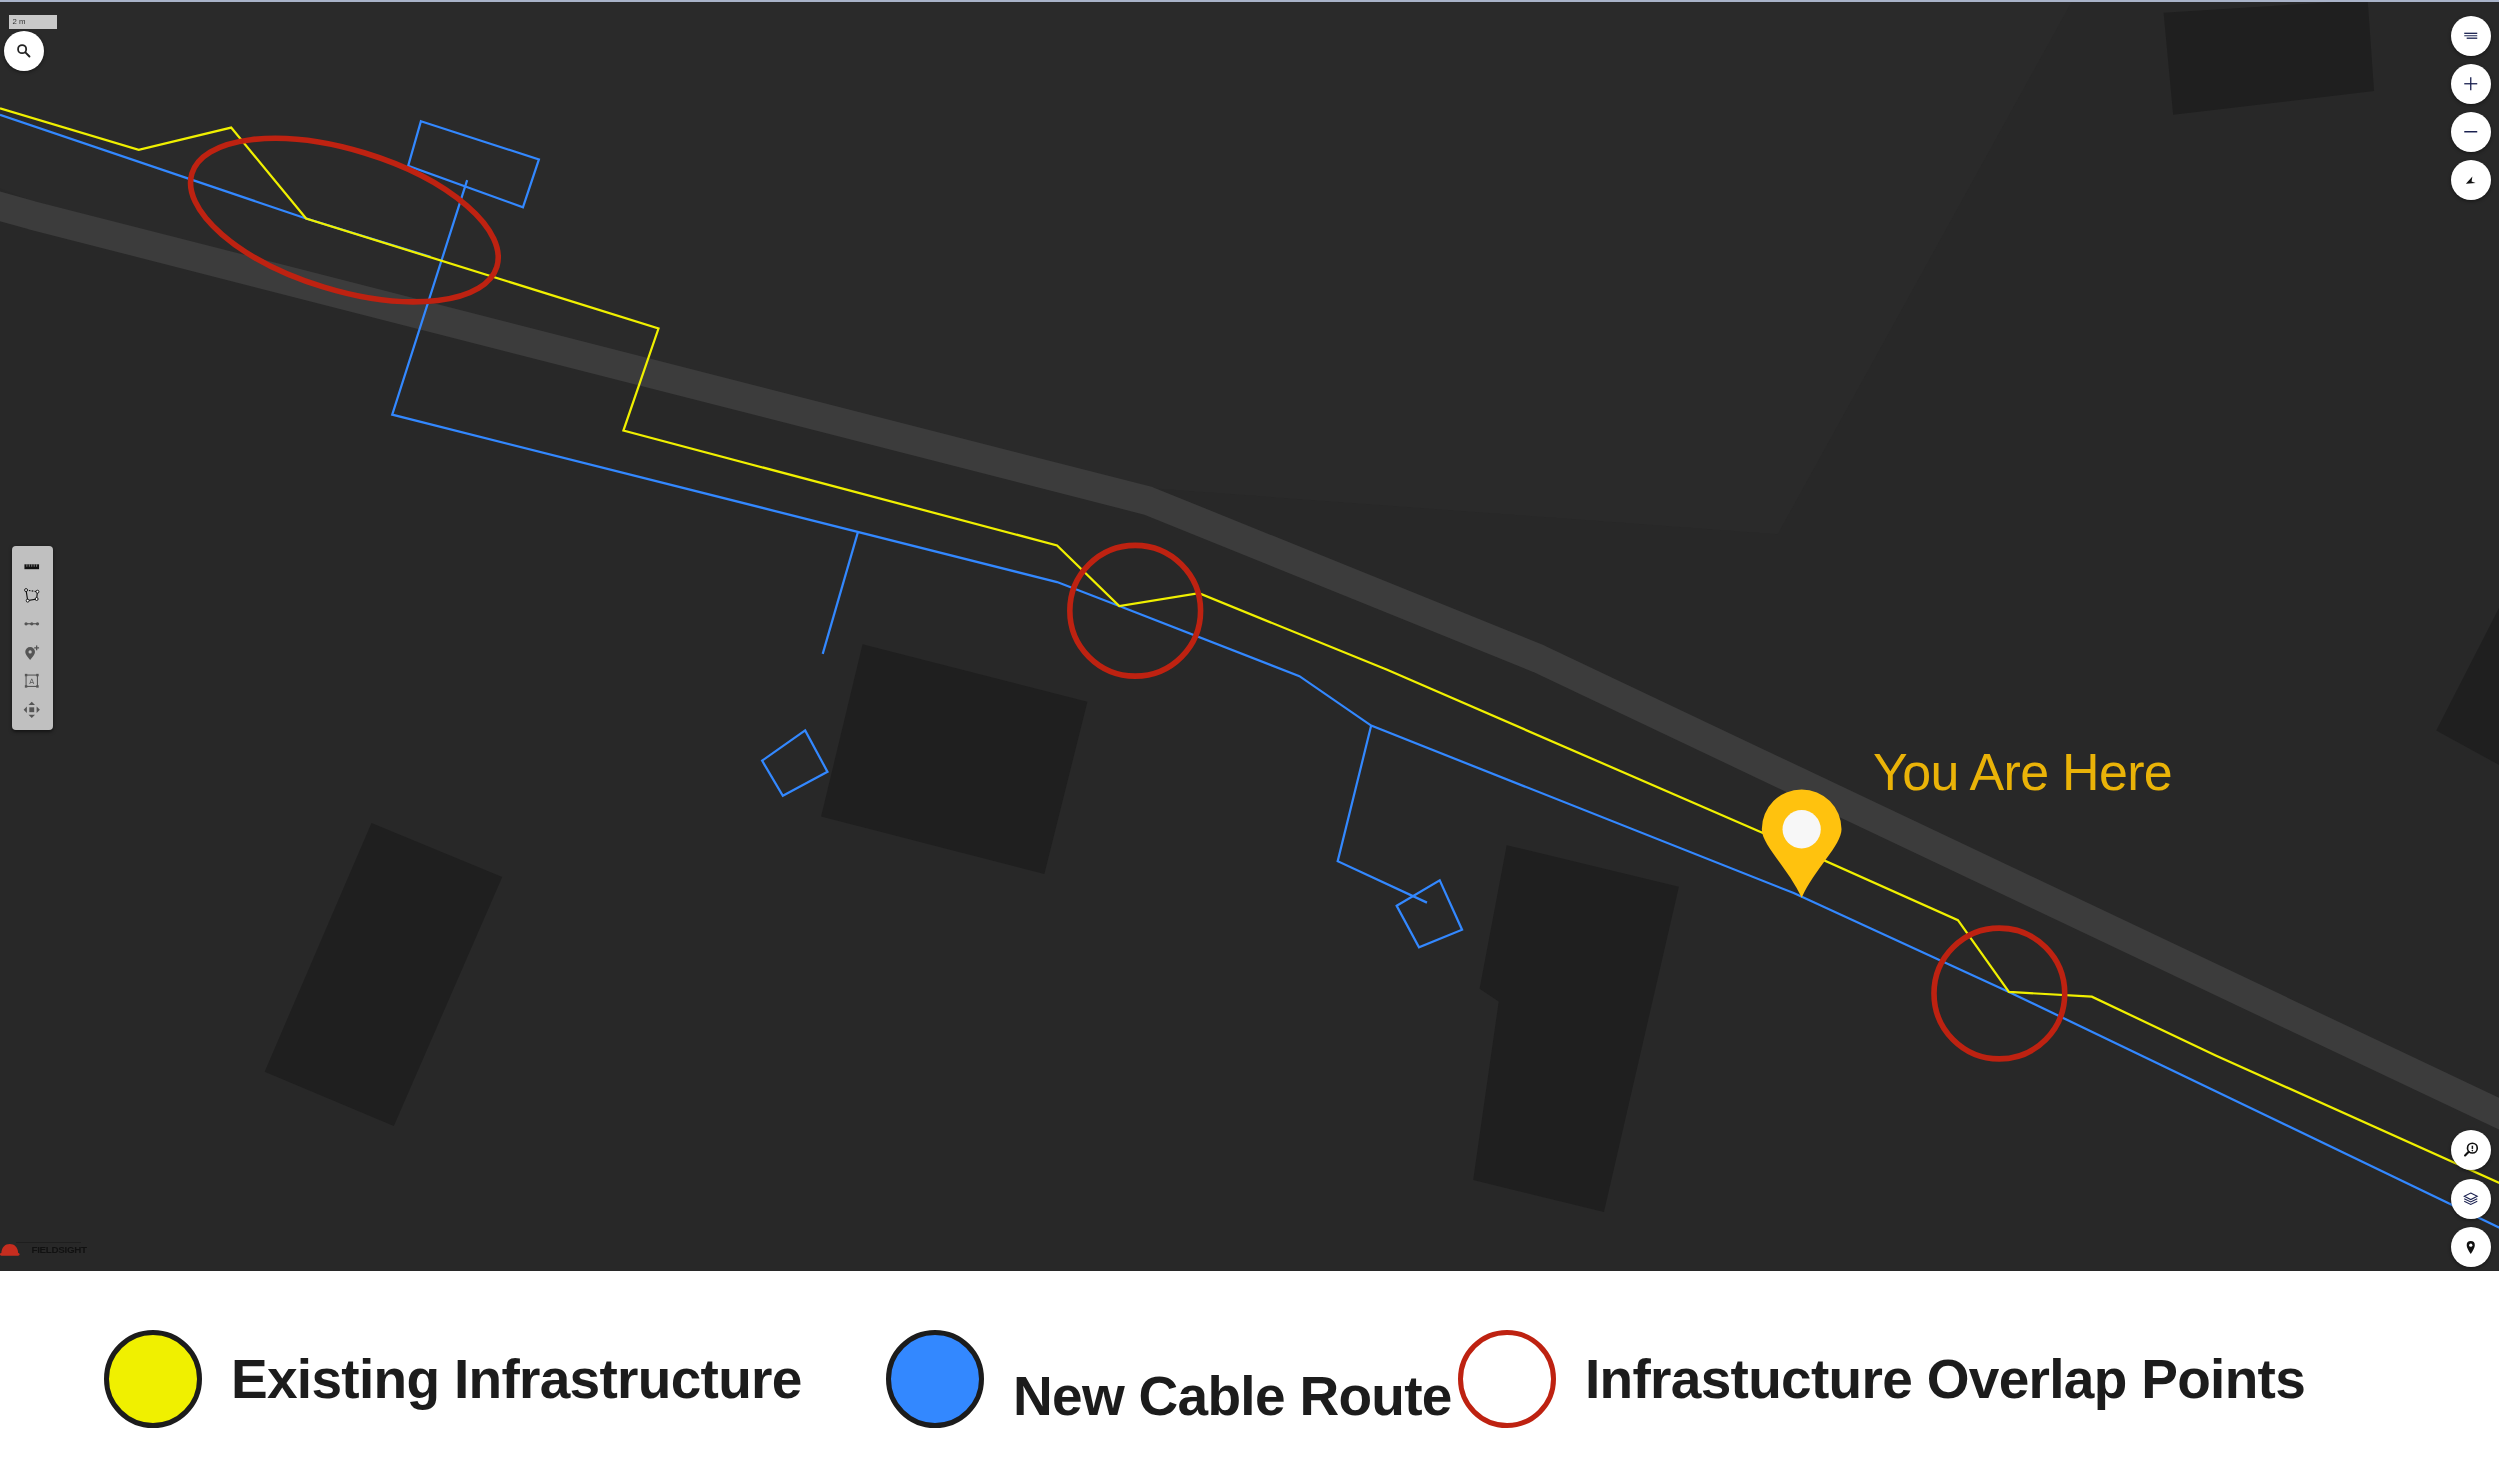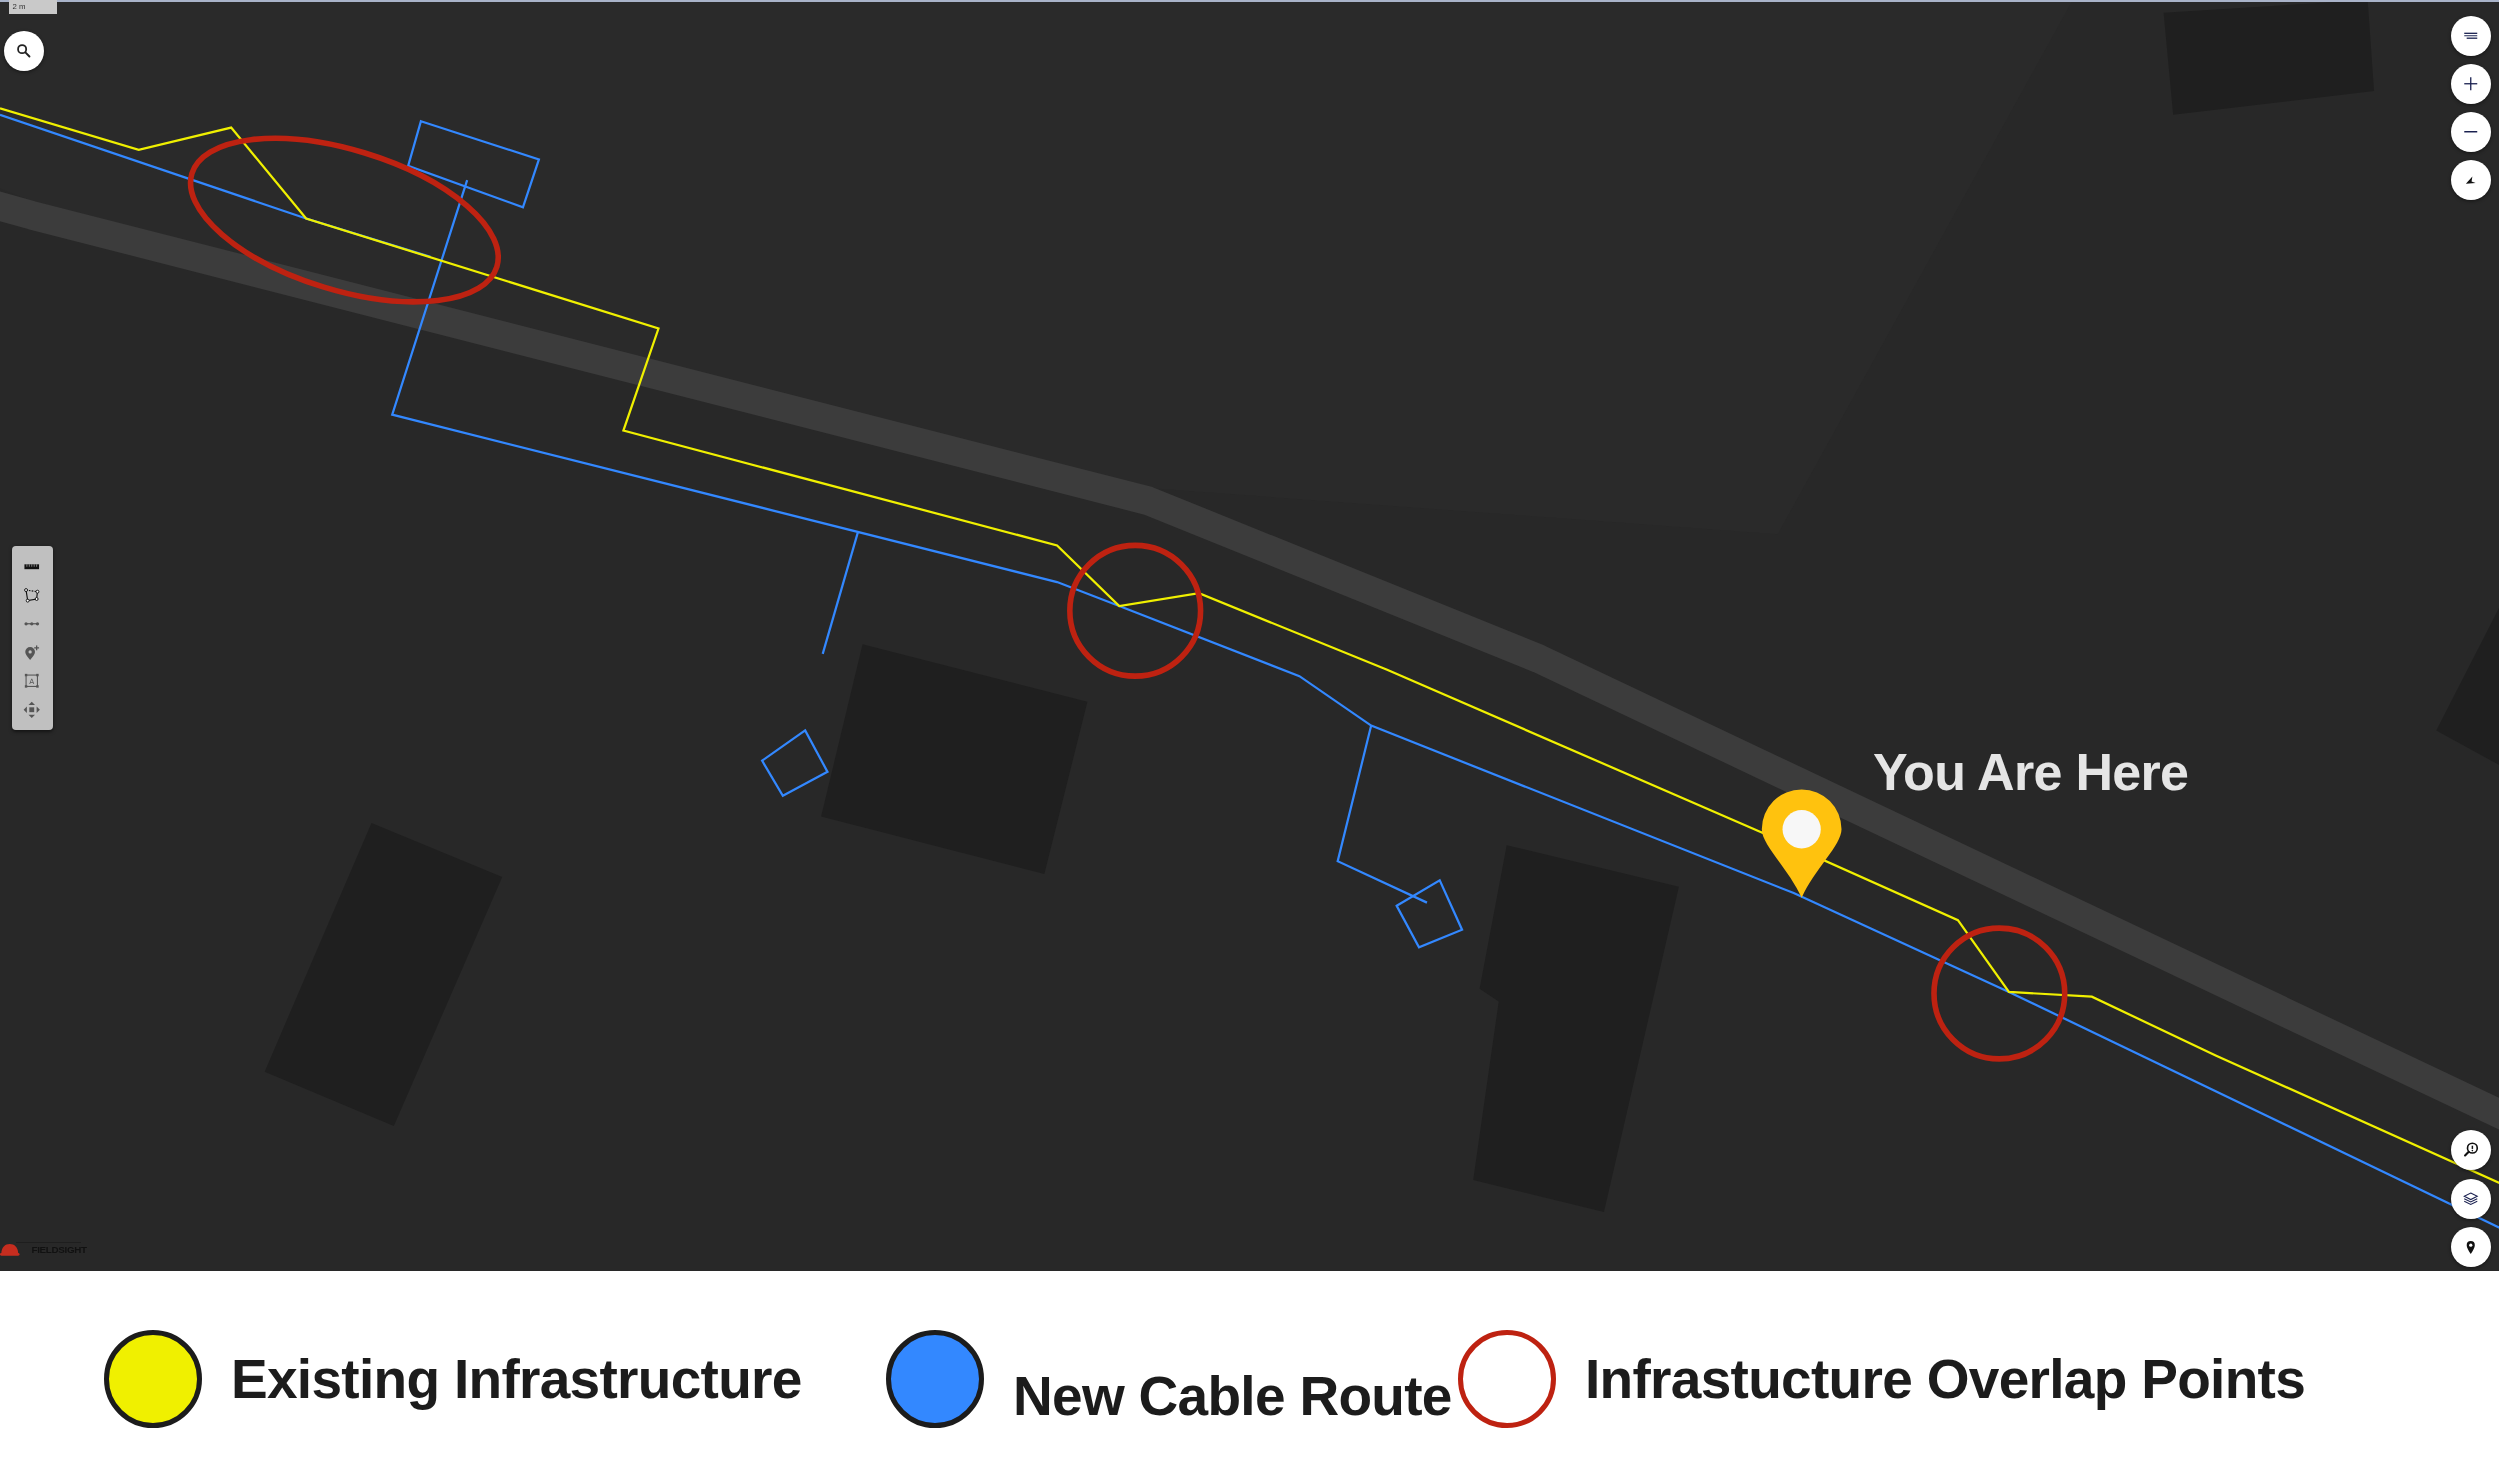--- a/index.html
+++ b/index.html
@@ -1,30 +1,30 @@
 <!DOCTYPE html>
 <html style="font-size:10.4px"><head>
 <meta charset="utf-8">
 <style>
   html, body { margin: 0; padding: 0; }
   body { width: 2500px; height: 1483px; background: #ffffff; position: relative; overflow: hidden; font-family: "Liberation Sans", "DejaVu Sans", sans-serif; }
   .map { position: absolute; left: 0; top: 0; width: 2500px; height: 1271px; background: #282828; overflow: hidden; }
   .map-top-bar { position: absolute; left: 0; top: 0; width: 2500px; height: 2px; background: #a9b3c9; }
   .map svg.canvas { position: absolute; left: 0; top: 0; width: 2500px; height: 1271px; }
 
-  .scale-bar { position: absolute; left: 8.5px; top: 0; width: 48px; height: 14.3px; background: #c9c9c9; color: #333; font-size: 7.8px; line-height: 14.3px; padding-left: 3.9px; box-sizing: border-box; }
+  .scale-bar { position: absolute; left: 8.5px; top: 15px; width: 48px; height: 14.3px; background: #c9c9c9; color: #333; font-size: 7.8px; line-height: 14.3px; padding-left: 3.9px; box-sizing: border-box; }
 
   .round-btn { position: absolute; width: 40px; height: 40px; border-radius: 50%; background: #ffffff; box-shadow: 0 1.3px 3.9px rgba(0,0,0,0.45); display: flex; align-items: center; justify-content: center; }
   .round-btn svg { width: 19.5px; height: 19.5px; }
 
   .toolbox { position: absolute; left: 11.7px; top: 546px; width: 41px; height: 184px; background: #c0c0c0; border-radius: 3.9px; box-shadow: 0 1.3px 3.3px rgba(0,0,0,0.5); display: flex; flex-direction: column; align-items: center; justify-content: space-around; padding: 6.5px 0; box-sizing: border-box; }
   .tool { width: 22px; height: 22px; display: flex; align-items: center; justify-content: center; }
   .tool svg { width: 19.5px; height: 19.5px; }
 
-  .you-are-here { position: absolute; left: 1873px; top: 742px; color: #e5e5e5; font-weight: bold; font-size: 52px; letter-spacing: -0.7px; }
+  .you-are-here { position: absolute; left: 1873px; top: 742px; color: #eab308; font-weight: normal; font-size: 52px; letter-spacing: -0.7px; }
 
   .brand { position: absolute; left: 0; top: 1242px; display: flex; align-items: center; gap: 12px; }
   .brand-name { font-size: 9.8px; font-weight: bold; color: #111; letter-spacing: -0.3px; }
   .brand-line { position: absolute; left: 16.3px; top: 1242px; width: 65px; height: 1.3px; background: #1e1e1e; }
 
   .legend { position: absolute; left: 0; top: 1271px; width: 2500px; height: 212px; background: #ffffff; }
   .legend-item { position: absolute; top: 59px; display: flex; align-items: center; }
   .swatch { width: 98px; height: 98px; border-radius: 50%; box-sizing: border-box; }
   .legend-label { margin-left: 29px; font-size: 55px; font-weight: bold; color: #1c1c1c; letter-spacing: -0.7px; white-space: nowrap; }
 </style>

